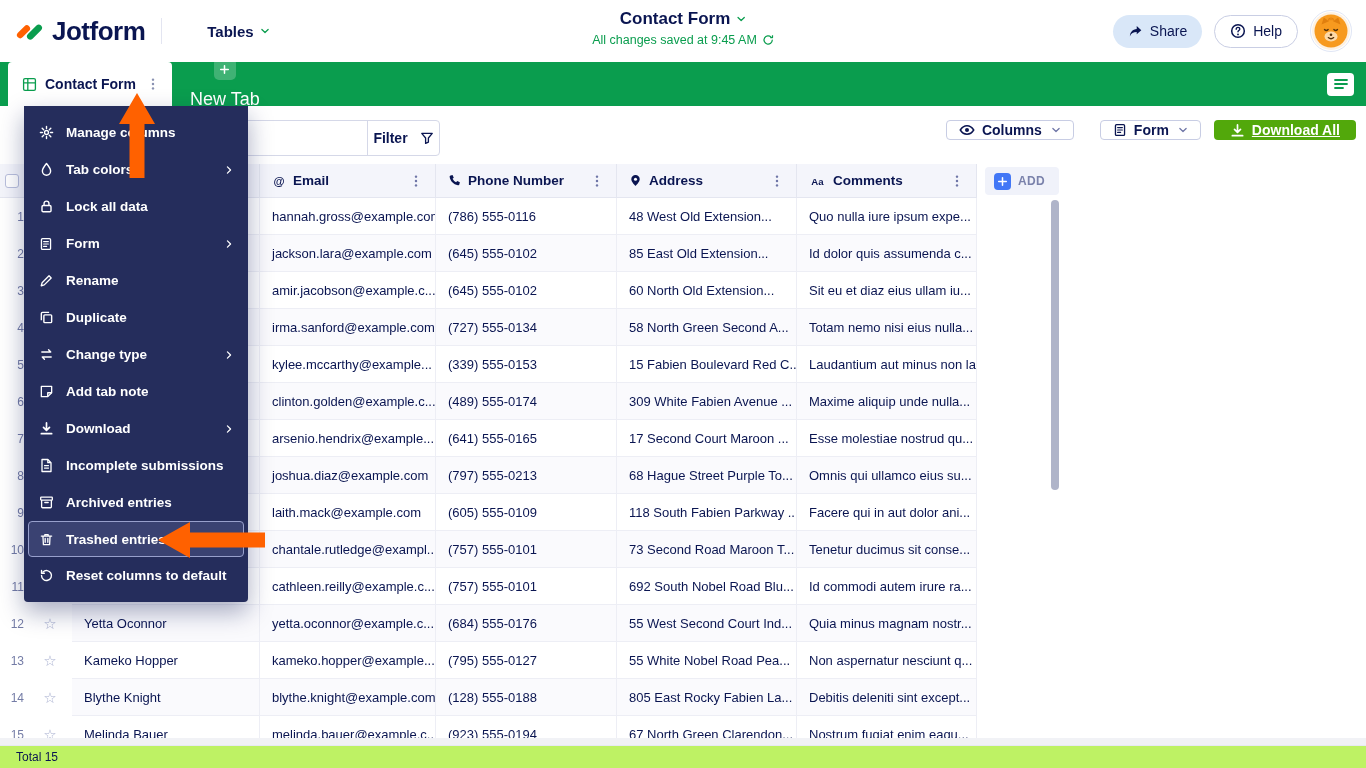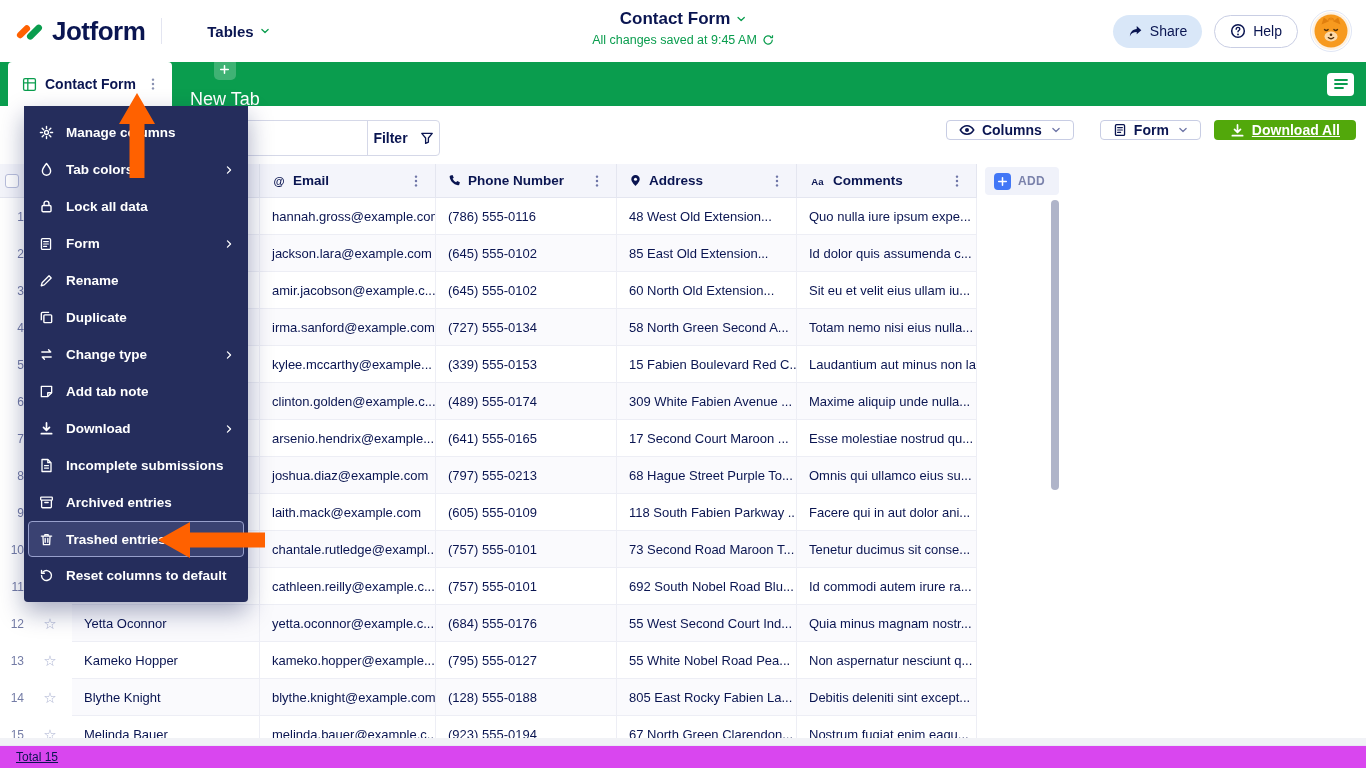--- a/index.html
+++ b/index.html
@@ -75,21 +75,21 @@
   .c-email { width:176px; border-right:1px solid #EDEEF5; }
   .c-phone { width:181px; border-right:1px solid #EDEEF5; }
   .c-address { width:180px; border-right:1px solid #EDEEF5; }
   .c-comments { width:180px; border-right:1px solid #EDEEF5; }
   .trow:nth-child(even) .cell { background:#FAFAFD; }
 
   .vscroll { position:absolute; left:1051px; top:36px; width:8px; height:290px; background:#AFB4C9; border-radius:4px; cursor:pointer; }
   .hscroll { position:absolute; left:0; right:0; bottom:23px; height:7px; background:#F1F2F6; z-index:6; }
 
   
-  .statusbar { position:absolute; left:0; right:0; bottom:0; height:23px; background:#d946ef; border-top:1px solid #E8EAF2; display:flex; align-items:center; padding:0 16px; font-size:12px; color:#0A1551; z-index:7;text-decoration:underline; }
+  .statusbar { position:absolute; left:0; right:0; bottom:0; height:23px; background:#bef264; border-top:1px solid #E8EAF2; display:flex; align-items:center; padding:0 16px; font-size:12px; color:#0A1551; z-index:7; }
 
   
   .context-menu { position:absolute; left:24px; top:106px; width:224px; background:#252D5C; border-radius:0 0 4px 4px; padding:8px 0; z-index:40; box-shadow:0 10px 24px rgba(10,21,81,.35); }
   .mi { height:37px; display:flex; align-items:center; gap:12px; padding:0 14px; color:#fff; font-size:13.5px; font-weight:600; cursor:pointer; }
   .mi-icon { display:inline-flex; width:16px; justify-content:center; color:#fff; }
   .mi-label { flex:1; white-space:nowrap; overflow:hidden; }
   .mi-chevron { display:inline-flex; color:#fff; }
   .mi.highlight { background:#3A4272; border:1px solid #98A0CC; border-radius:4px; margin:0 4px; padding:0 9px; height:36px; }
 
   
@@ -361,21 +361,21 @@
     <div class="cell c-address">85 East Old Extension...</div>
     <div class="cell c-comments">Id dolor quis assumenda c...</div>
   </div>
         <div class="trow">
     <div class="c-num">3</div>
     <div class="c-star">☆</div>
     <div class="cell c-name"></div>
     <div class="cell c-email">amir.jacobson@example.c...</div>
     <div class="cell c-phone">(645) 555-0102</div>
     <div class="cell c-address">60 North Old Extension...</div>
-    <div class="cell c-comments">Sit eu et velit eius ullam iu...</div>
+    <div class="cell c-comments">Sit eu et diaz eius ullam iu...</div>
   </div>
         <div class="trow">
     <div class="c-num">4</div>
     <div class="c-star">☆</div>
     <div class="cell c-name"></div>
     <div class="cell c-email">irma.sanford@example.com</div>
     <div class="cell c-phone">(727) 555-0134</div>
     <div class="cell c-address">58 North Green Second A...</div>
     <div class="cell c-comments">Totam nemo nisi eius nulla...</div>
   </div>

